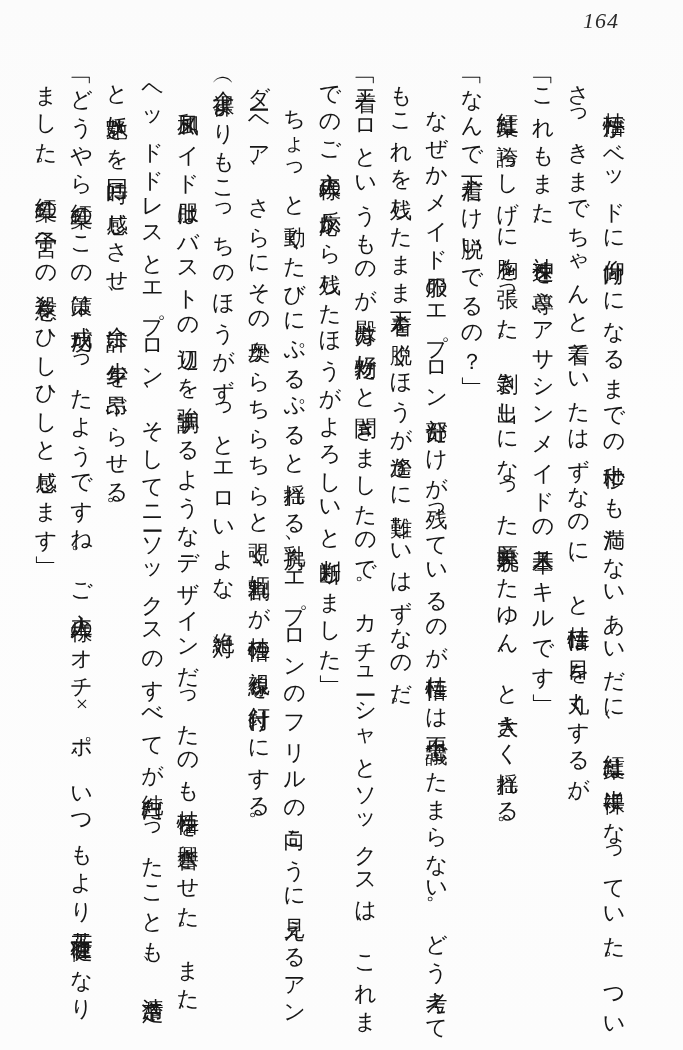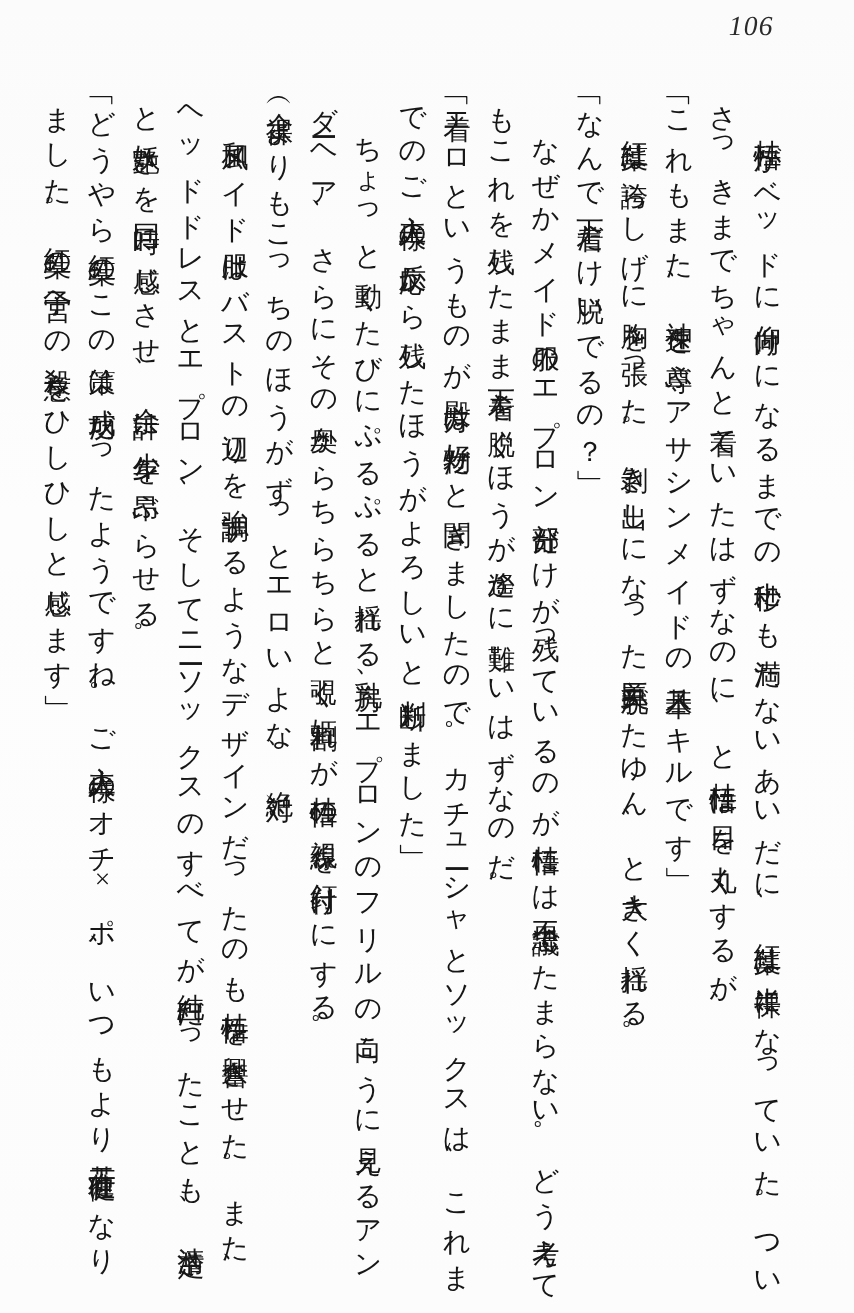--- a/index.html
+++ b/index.html
@@ -56,21 +56,21 @@
     text-indent: 0;
   }
   .para.tight {
     letter-spacing: 2.6px;
   }
 </style>
 </head>
 <body>
 
 <div class="page">
-  <div class="page-number">106</div>
+  <div class="page-number">164</div>
   <div class="page-text">
       <p class="para narration">桂悟がベッドに仰向けになるまでの十秒にも満たないあいだに、紅葉は半裸になっていた。ついさっきまでちゃんと着ていたはずなのに、と桂悟は目を丸くするが、</p>
       <p class="para dialogue">「これもまた、神速を尊ぶアサシンメイドの基本スキルです」</p>
       <p class="para narration tight">紅葉は誇らしげに胸を張った。剝き出しになった美巨乳がたゆん、と大きく揺れる。</p>
       <p class="para dialogue">「なんで下着だけ脱いでるの？」</p>
       <p class="para narration tight">なぜかメイド服のエプロン部分だけが残っているのが桂悟には不思議でたまらない。どう考えてもこれを残したまま下着を脱ぐほうが遙かに難しいはずなのだ。</p>
       <p class="para dialogue">「着エロというものが殿方は好物だと聞きましたので。カチューシャとソックスは、これまでのご主人様の反応から残したほうがよろしいと判断しました」</p>
       <p class="para narration">ちょっと動くたびにぷるぷると揺れる乳房、エプロンのフリルの向こうに見えるアンダーヘア、さらにその奥からちらちらと覗く姫割れが桂悟の視線を釘付けにする。</p>
       <p class="para thought">（全裸よりもこっちのほうがずっとエロいよな、絶対）</p>
       <p class="para narration">和風メイド服はバストの辺りを強調するようなデザインだったのも桂悟を興奮させた。また、ヘッドドレスとエプロン、そしてニーソックスのすべてが純白だったことも、清楚さと妖艶さを同時に感じさせ、余計に少年を昂ぶらせる。</p>

